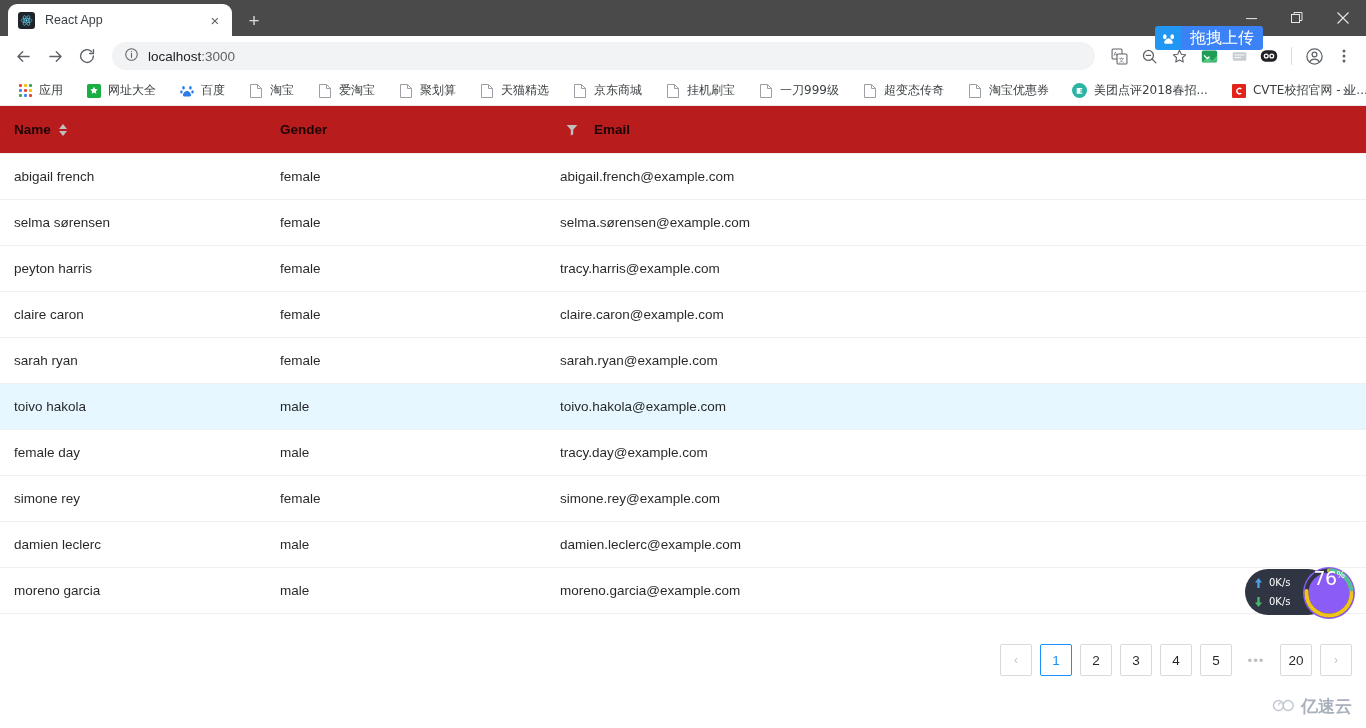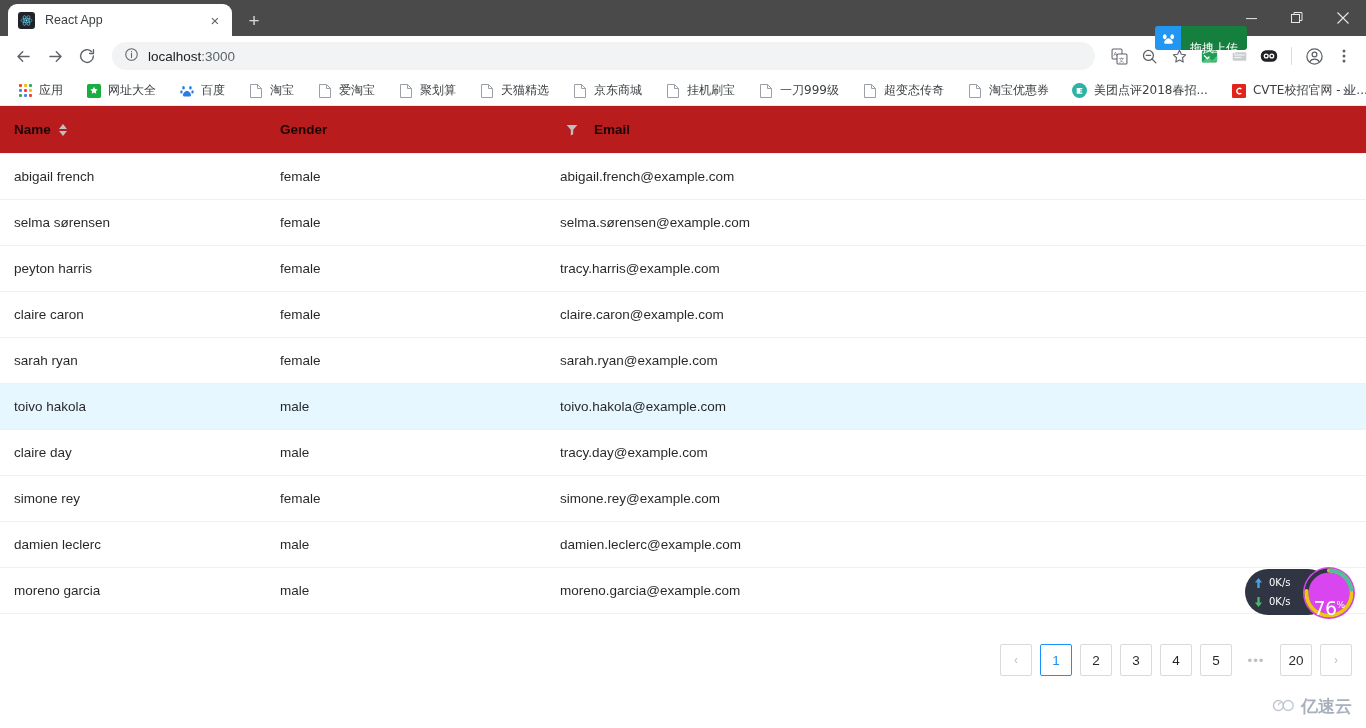--- a/index.html
+++ b/index.html
@@ -73,22 +73,22 @@
   
   .netdisk-overlay {
     position: absolute; left: 1155px; top: 26px; height: 24px;
     display: flex; align-items: center; z-index: 30;
   }
   .netdisk-icon {
     width: 26px; height: 24px; background: #2196f3; border-radius: 3px 0 0 3px;
     display: flex; align-items: center; justify-content: center;
   }
   .netdisk-label {
-    background: #15803d; color: #ffffff; font-size: 12px;
-    height: 24px; line-height: 24px; padding: 10px 9px; border-radius: 0 3px 3px 0;
+    background: #3b82f6; color: #ffffff; font-size: 16px;
+    height: 24px; line-height: 24px; padding: 0 9px; border-radius: 0 3px 3px 0;
     font-family: "DejaVu Sans", sans-serif;
   }
 
   
   .bookmarks {
     height: 30px; background: #ffffff; display: flex; align-items: center;
     padding: 0 10px; gap: 9px; border-bottom: 1px solid #e8eaed;
     position: relative;
   }
   .bm {
@@ -152,22 +152,22 @@
   .speed-pill {
     position: absolute; left: 0; top: 2px; width: 86px; height: 46px;
     background: #2f3542; border-radius: 23px;
     display: flex; flex-direction: column; justify-content: center;
     padding-left: 9px; gap: 1px;
   }
   .speed-row { display: flex; align-items: center; gap: 6px; }
   .speed-val { font-size: 10px; color: #ffffff; font-family: "DejaVu Sans", sans-serif; }
   .gauge {
     position: absolute; left: 58px; top: 0; width: 52px; height: 52px;
-    border-radius: 50%; background: #d946ef;
-    display: flex; align-items: flex-end; justify-content: center;
+    border-radius: 50%; background: #8b5cf6;
+    display: flex; align-items: flex-start; justify-content: center;
   }
   .gauge svg { position: absolute; left: 0; top: 0; }
   .gauge-text {
     position: relative; color: #ffffff; font-size: 19px;
     font-family: "DejaVu Sans", sans-serif; letter-spacing: -0.5px;
   }
   .gauge-text sup { font-size: 9px; vertical-align: super; }
 
   
   .watermark {
@@ -534,21 +534,21 @@
           <td>sarah ryan</td>
           <td>female</td>
           <td>sarah.ryan@example.com</td>
         </tr>
         <tr class="selected">
           <td>toivo hakola</td>
           <td>male</td>
           <td>toivo.hakola@example.com</td>
         </tr>
         <tr>
-          <td>claire day</td>
+          <td>female day</td>
           <td>male</td>
           <td>tracy.day@example.com</td>
         </tr>
         <tr>
           <td>simone rey</td>
           <td>female</td>
           <td>simone.rey@example.com</td>
         </tr>
         <tr>
           <td>damien leclerc</td>

